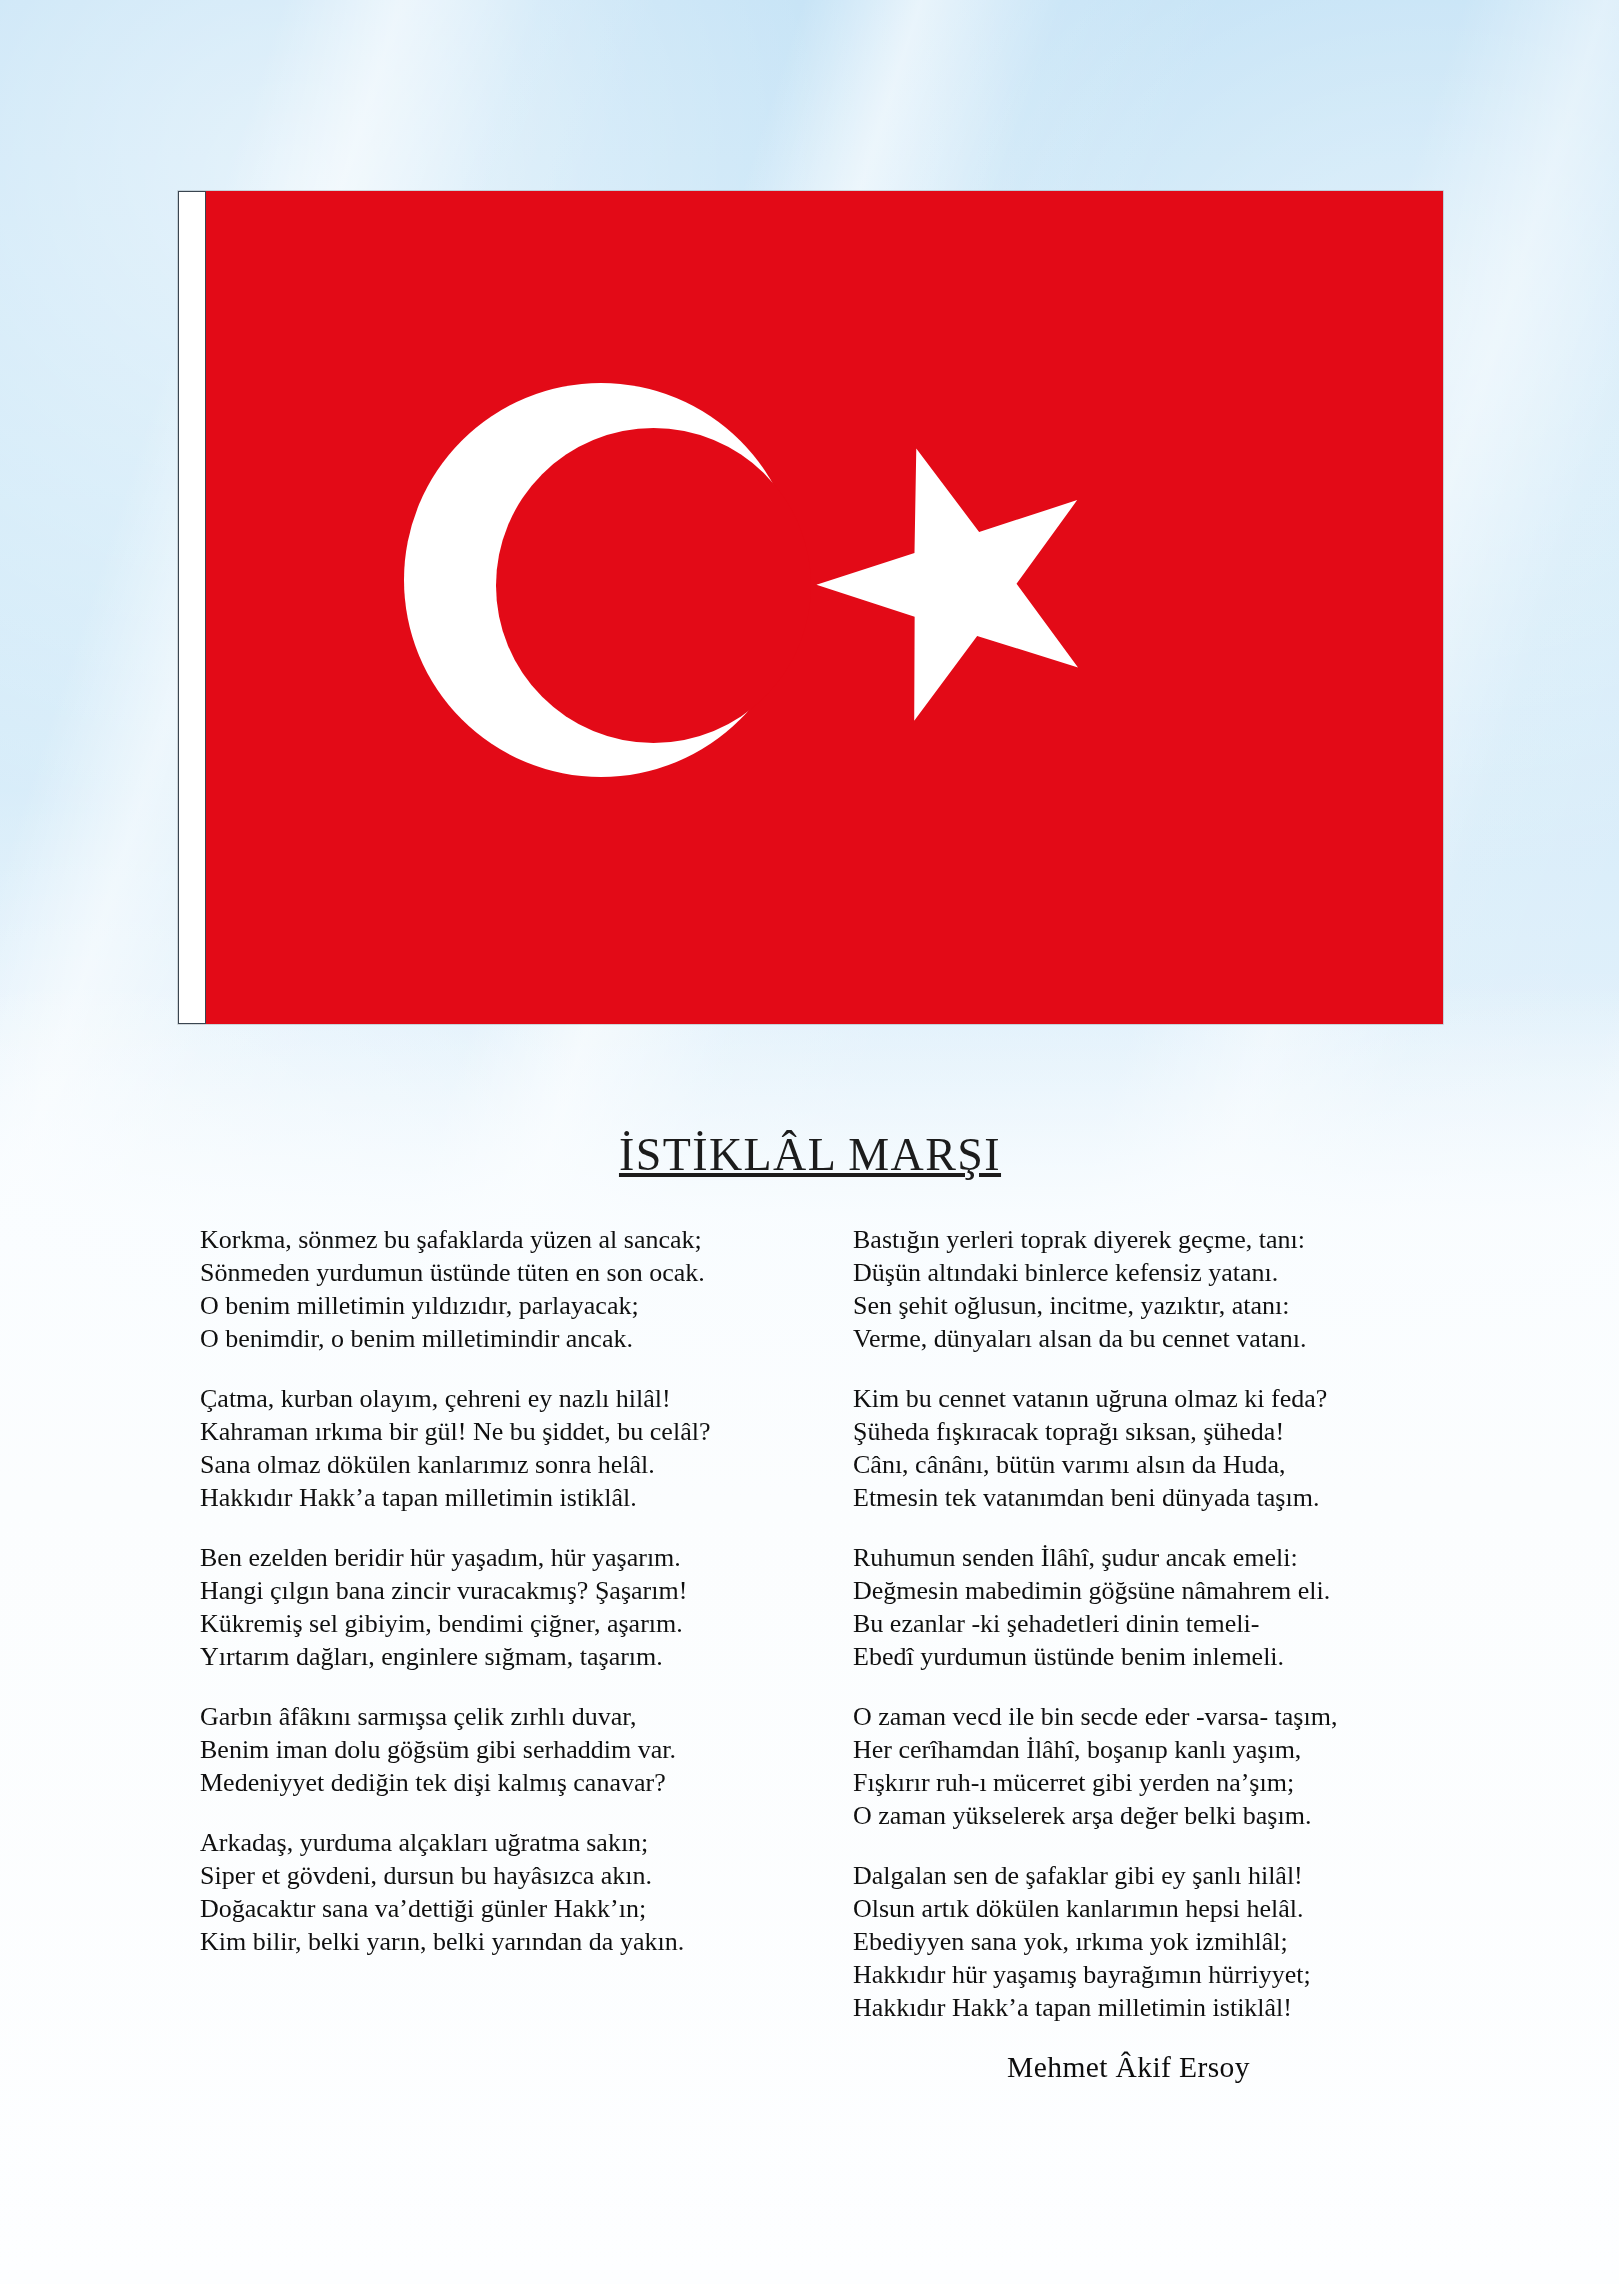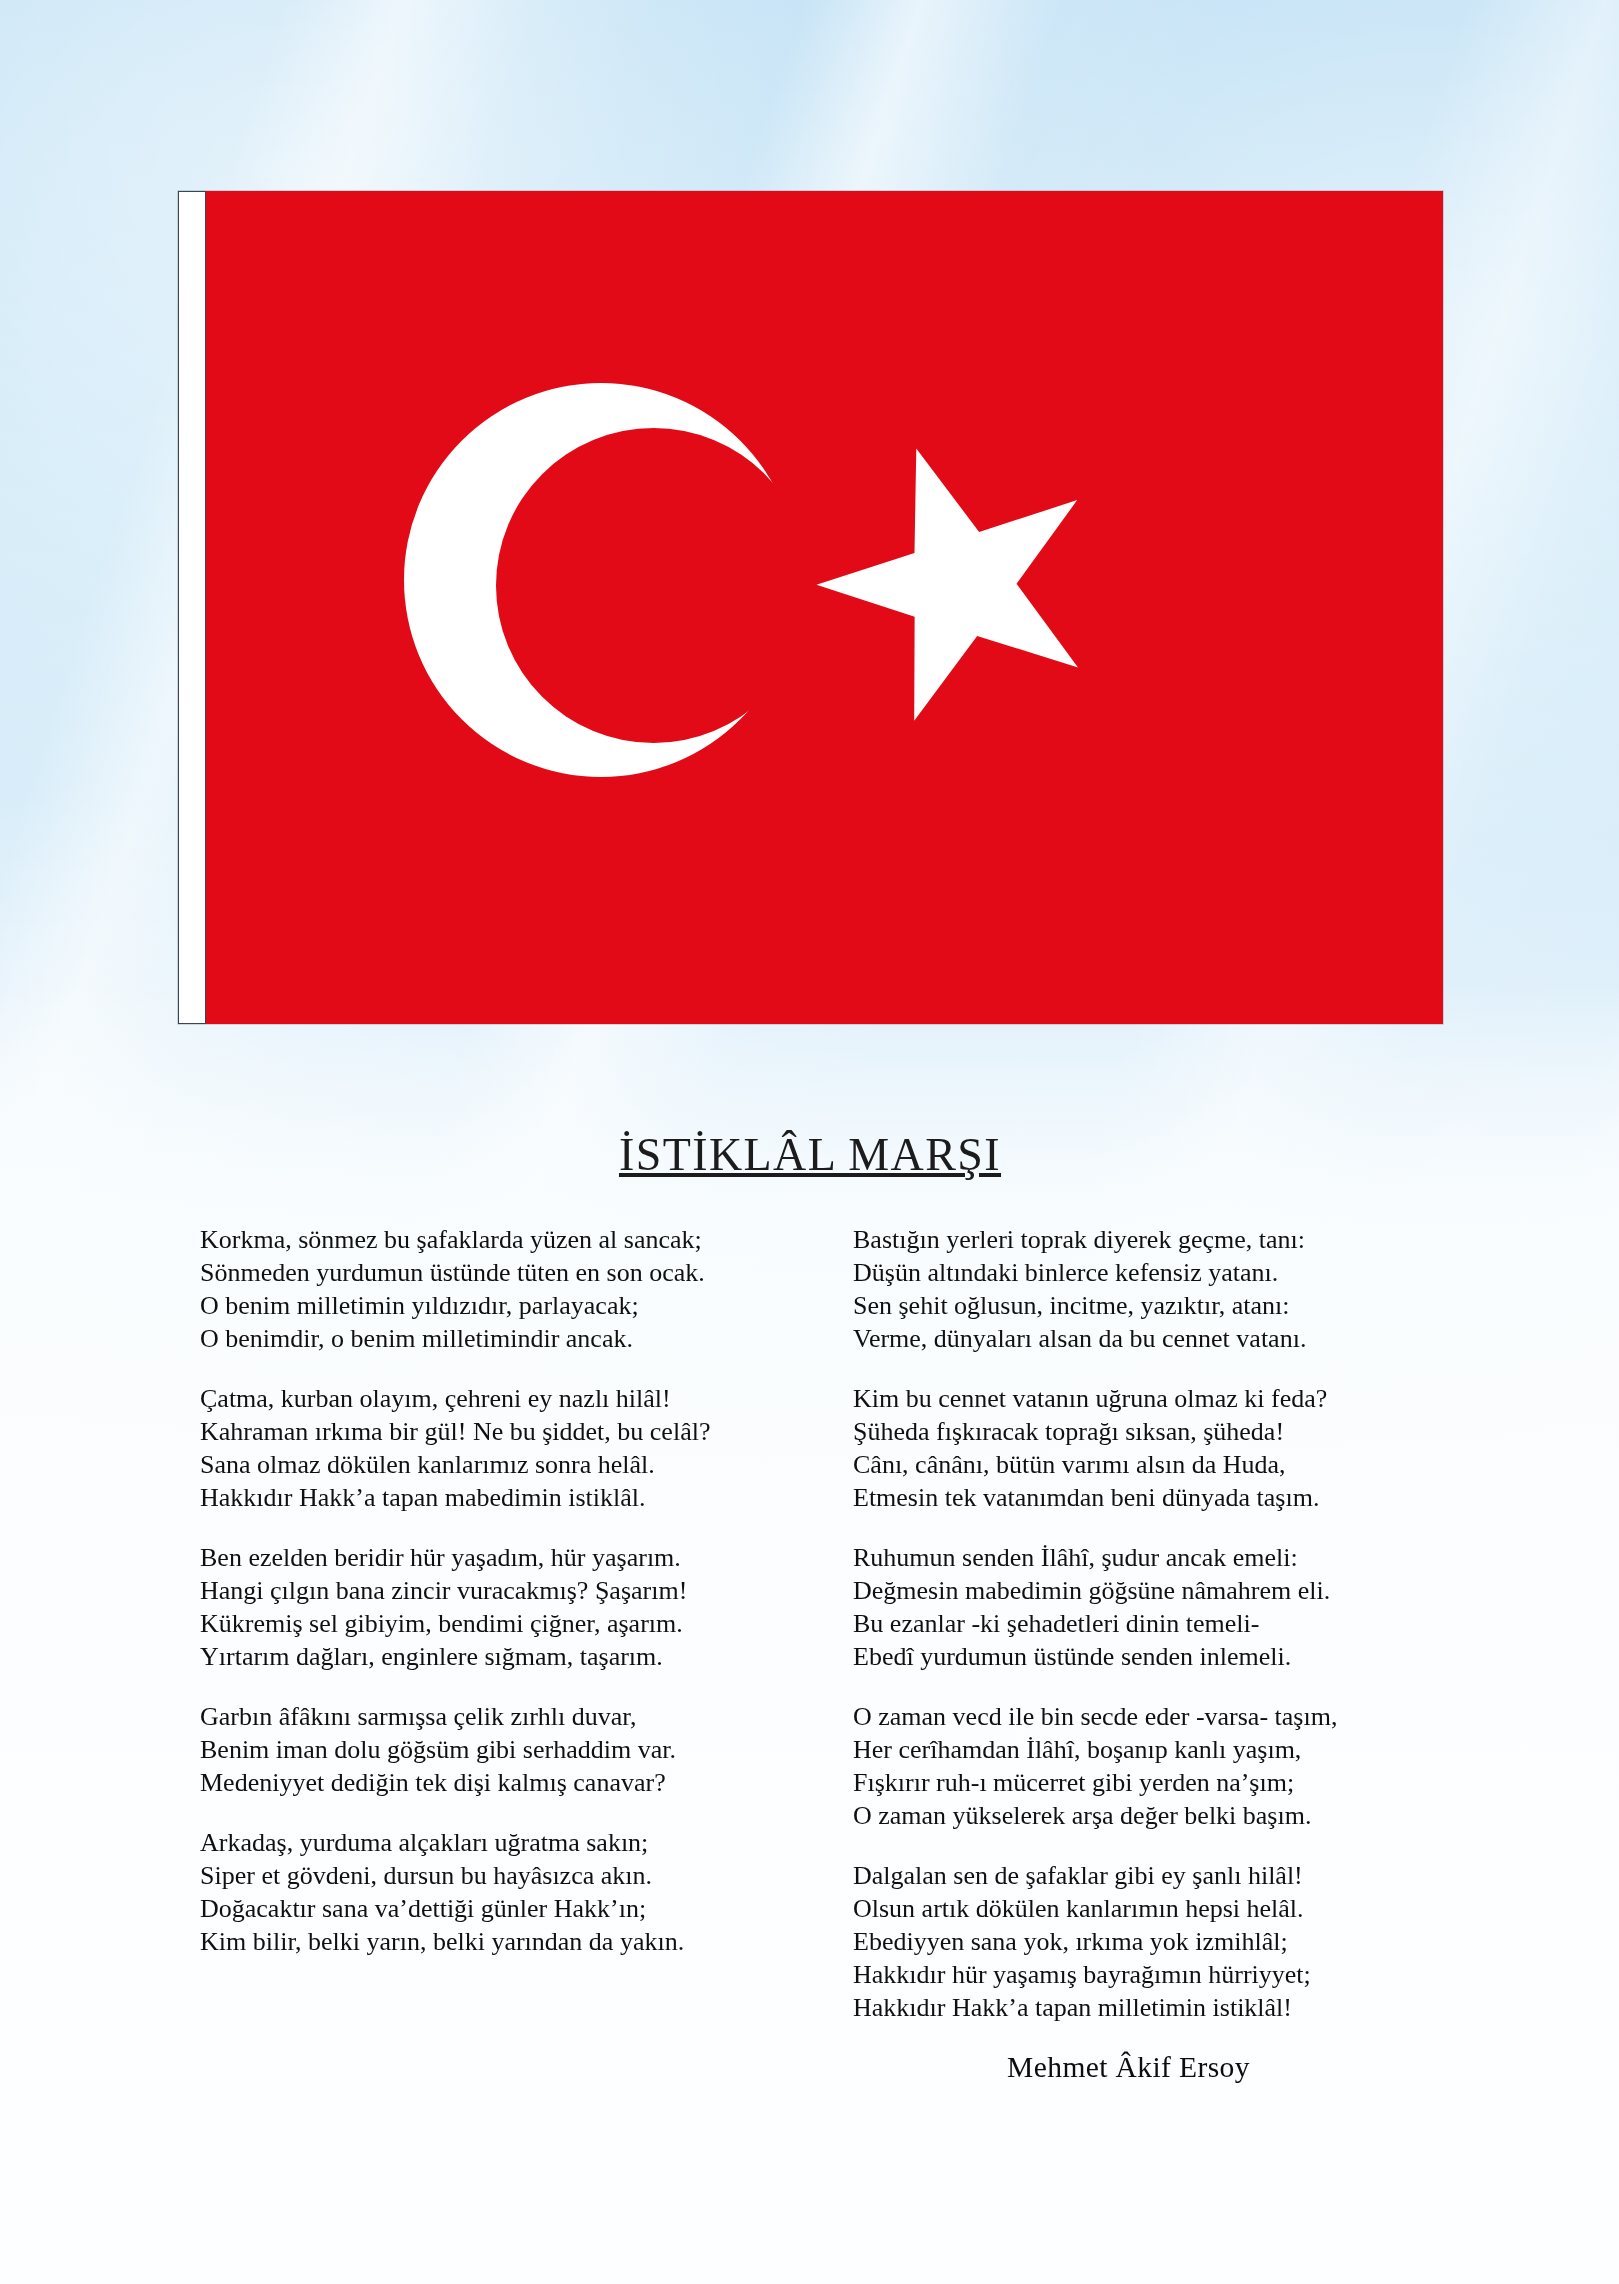--- a/index.html
+++ b/index.html
@@ -174,21 +174,21 @@
       <div class="stanza">
         <div class="line">Korkma, sönmez bu şafaklarda yüzen al sancak;</div>
         <div class="line">Sönmeden yurdumun üstünde tüten en son ocak.</div>
         <div class="line">O benim milletimin yıldızıdır, parlayacak;</div>
         <div class="line">O benimdir, o benim milletimindir ancak.</div>
       </div>
       <div class="stanza">
         <div class="line">Çatma, kurban olayım, çehreni ey nazlı hilâl!</div>
         <div class="line">Kahraman ırkıma bir gül! Ne bu şiddet, bu celâl?</div>
         <div class="line">Sana olmaz dökülen kanlarımız sonra helâl.</div>
-        <div class="line">Hakkıdır Hakk’a tapan mabedimin istiklâl.</div>
+        <div class="line">Hakkıdır Hakk’a tapan milletimin istiklâl.</div>
       </div>
       <div class="stanza">
         <div class="line">Ben ezelden beridir hür yaşadım, hür yaşarım.</div>
         <div class="line">Hangi çılgın bana zincir vuracakmış? Şaşarım!</div>
         <div class="line">Kükremiş sel gibiyim, bendimi çiğner, aşarım.</div>
         <div class="line">Yırtarım dağları, enginlere sığmam, taşarım.</div>
       </div>
       <div class="stanza">
         <div class="line">Garbın âfâkını sarmışsa çelik zırhlı duvar,</div>
         <div class="line">Benim iman dolu göğsüm gibi serhaddim var.</div>
@@ -211,21 +211,21 @@
       <div class="stanza">
         <div class="line">Kim bu cennet vatanın uğruna olmaz ki feda?</div>
         <div class="line">Şüheda fışkıracak toprağı sıksan, şüheda!</div>
         <div class="line">Cânı, cânânı, bütün varımı alsın da Huda,</div>
         <div class="line">Etmesin tek vatanımdan beni dünyada taşım.</div>
       </div>
       <div class="stanza">
         <div class="line">Ruhumun senden İlâhî, şudur ancak emeli:</div>
         <div class="line">Değmesin mabedimin göğsüne nâmahrem eli.</div>
         <div class="line">Bu ezanlar -ki şehadetleri dinin temeli-</div>
-        <div class="line">Ebedî yurdumun üstünde senden inlemeli.</div>
+        <div class="line">Ebedî yurdumun üstünde benim inlemeli.</div>
       </div>
       <div class="stanza">
         <div class="line">O zaman vecd ile bin secde eder -varsa- taşım,</div>
         <div class="line">Her cerîhamdan İlâhî, boşanıp kanlı yaşım,</div>
         <div class="line">Fışkırır ruh-ı mücerret gibi yerden na’şım;</div>
         <div class="line">O zaman yükselerek arşa değer belki başım.</div>
       </div>
       <div class="stanza">
         <div class="line">Dalgalan sen de şafaklar gibi ey şanlı hilâl!</div>
         <div class="line">Olsun artık dökülen kanlarımın hepsi helâl.</div>

